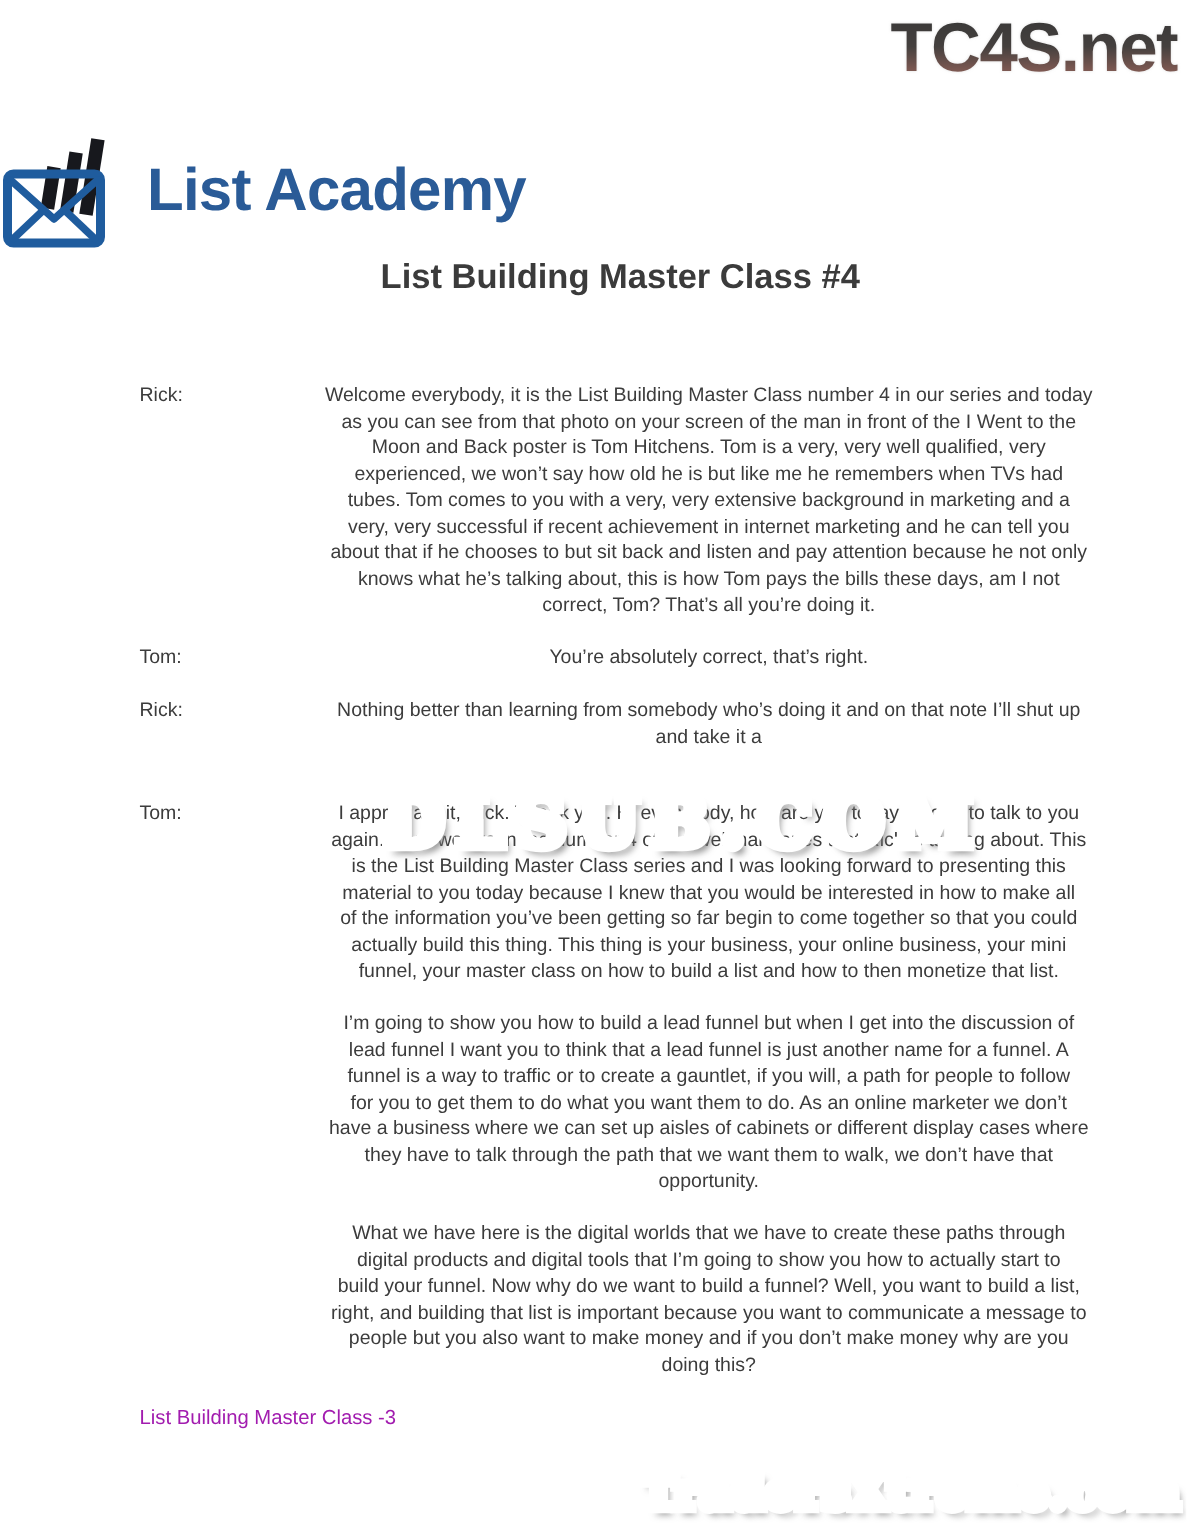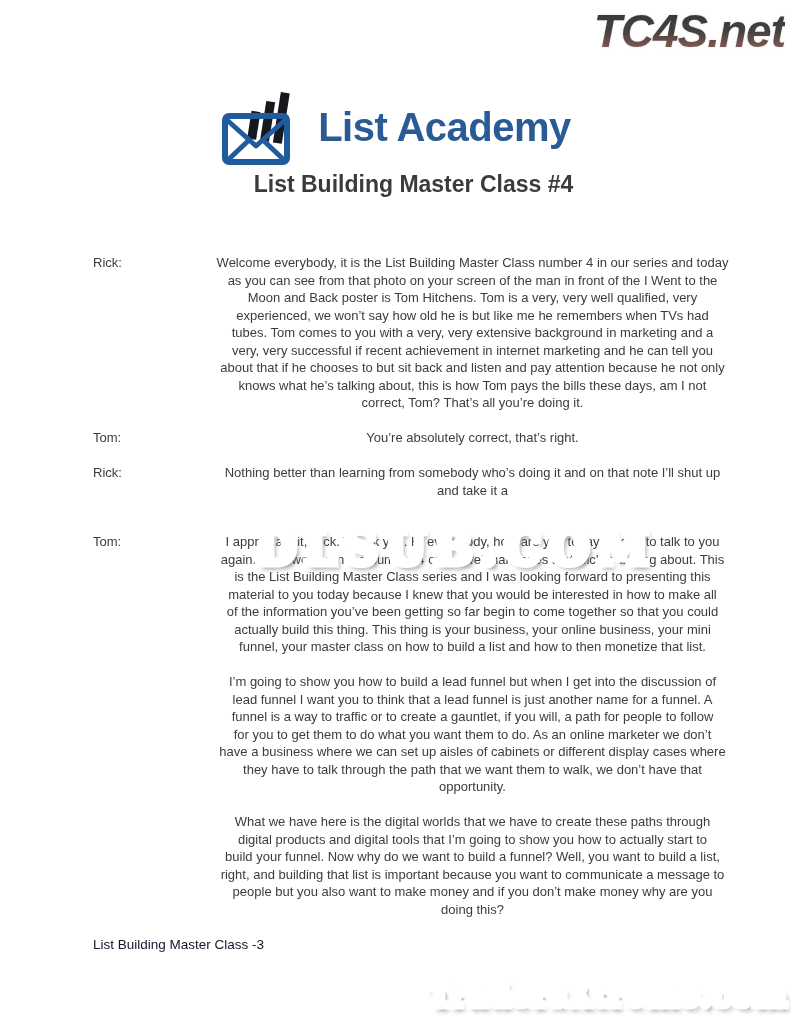--- a/index.html
+++ b/index.html
@@ -13,27 +13,26 @@
   }
 
   
   .tc4s {
     position:absolute; top:4px; right:6px;
     font-family:"Liberation Sans", sans-serif;
     font-weight:bold; font-size:46px; letter-spacing:-1px;
     background:linear-gradient(180deg,#353535 0%,#44403e 50%,#9a655c 95%);
     -webkit-background-clip:text; background-clip:text; color:transparent;
     filter:drop-shadow(0 0 1px rgba(200,200,200,.6));
-    font-style:italic;
   }
 
   
   .logo-row {
     position:absolute; top:88px; left:0; right:0;
-    display:flex; justify-content:center; align-items:center; gap:14px;
+    display:flex; align-items:center; gap:14px;
   }
   .logo-icon { width:84px; height:78px; flex:0 0 auto; }
   .logo-text {
     font-weight:bold; font-size:40px; letter-spacing:-0.5px;
     color:#2a5b97;
   }
 
   .doc-title {
     position:absolute; top:171px; left:0; right:0;
     text-align:center;
@@ -46,21 +45,21 @@
     font-size:13px; line-height:17.5px; color:#3c3c3c;
   }
   .t-row { display:flex; margin-bottom:17.5px; }
   .t-row.gap-lg { margin-bottom:34px; }
   .t-speaker { width:94px; flex:0 0 94px; }
   .t-text { flex:1; white-space:pre-line;text-align:center; }
 
   
   .footer-label {
     position:absolute; left:93px; top:937px;
-    font-size:13.5px; color:#0f172a;
+    font-size:13.5px; color:#a21caf;
   }
 
   
   .wm {
     position:relative; z-index:0; display:inline-block;
     font-family:"DejaVu Serif", serif; font-weight:bold;
     -webkit-background-clip:text; background-clip:text; color:transparent;
   }
   .wm::before {
     content:attr(data-text);

